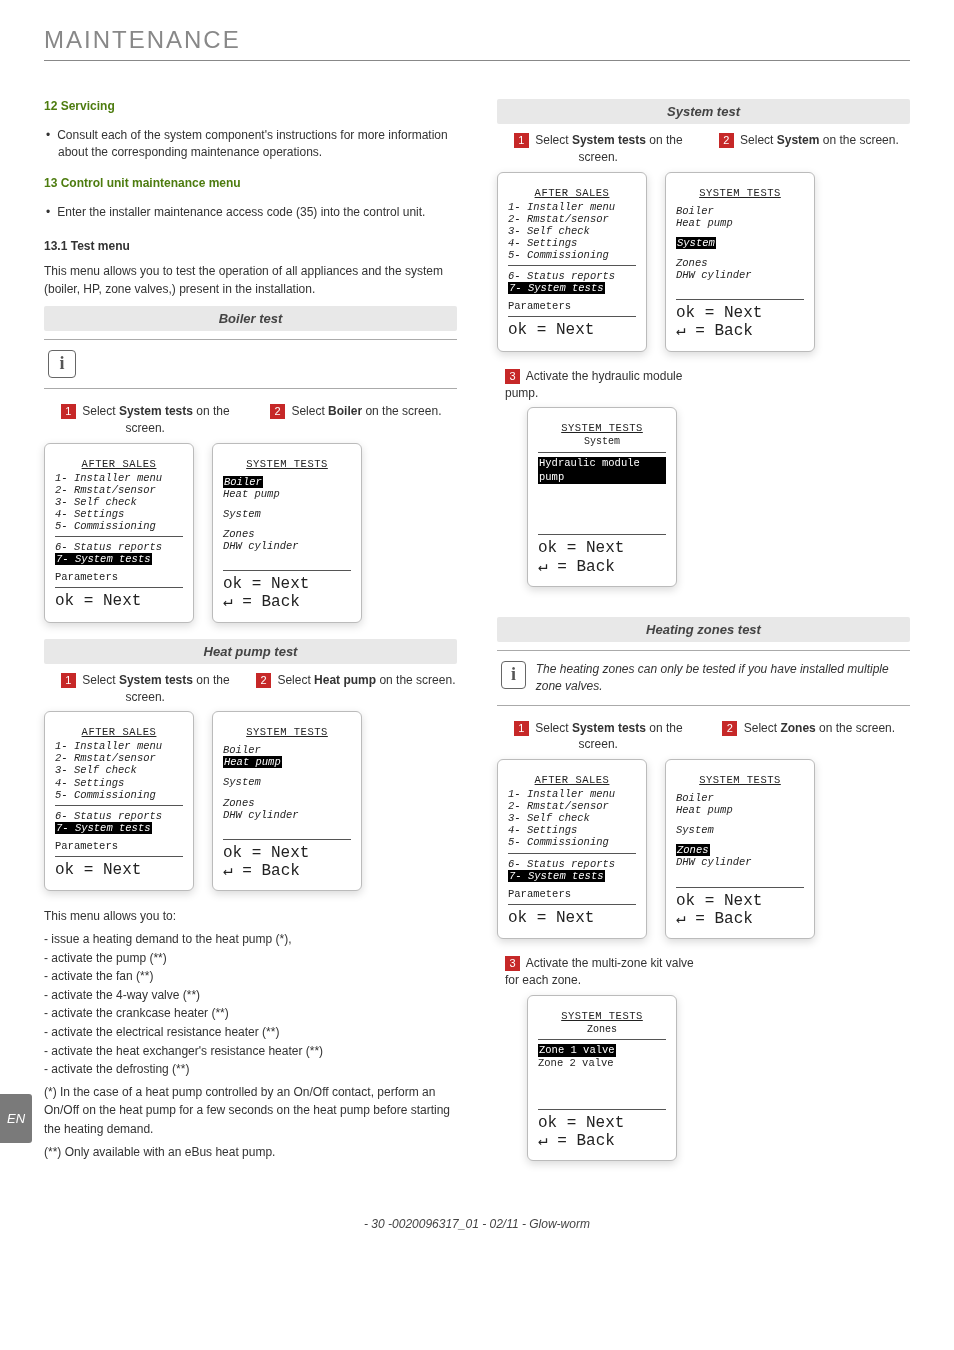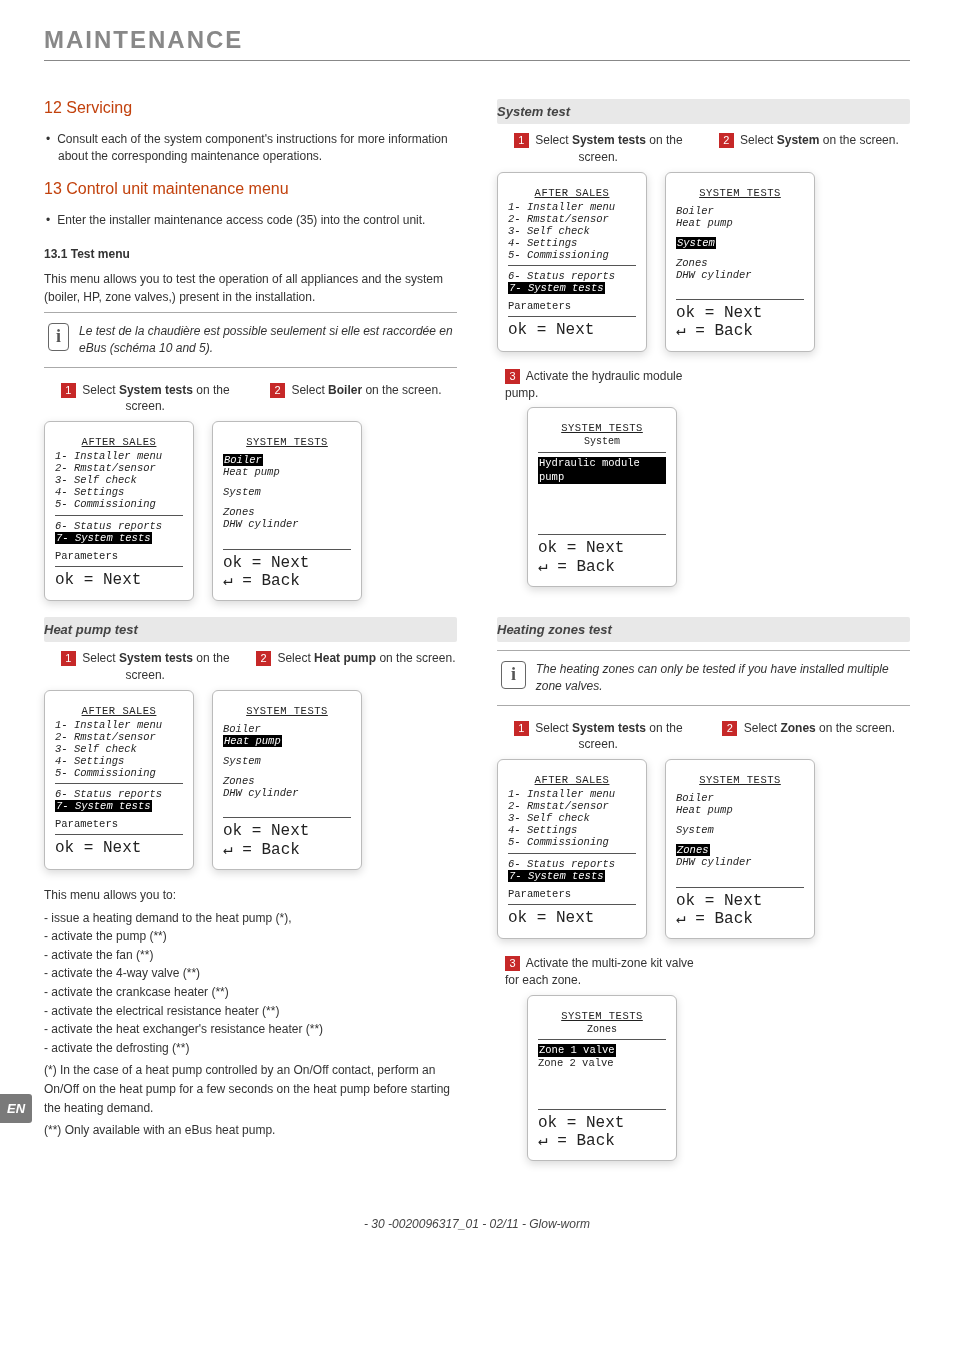--- a/index.html
+++ b/index.html
@@ -9,30 +9,31 @@
     width: 954px;
     margin: 0 auto;
   }
   .page {
     background: #fff;
     padding: 26px 44px 20px 44px;
     position: relative;
     min-height: 1350px;
   }
   .page-title-bar { border-bottom: 1px solid #888; padding-bottom: 6px; margin-bottom: 30px; }
-  .page-title { font-size: 24px; letter-spacing: 2px; color: #888; font-weight: 700; }
+  .page-title { font-size: 24px; letter-spacing: 2px; color: #888; font-weight: 400; }
   .columns { display: flex; gap: 40px; }
   .col { flex: 1; min-width: 0; }
-  h2 { font-size: 16px; color: #c2410c; margin: 8px 0 14px 0; font-weight: 400; }
+  h2 { font-size: 12px; color: #4d7c0f; margin: 8px 0 14px 0; font-weight: 700; }
   h3 { font-size: 12px; color: #333; margin: 18px 0 10px 0; font-weight: 700; }
   .body-text { font-size: 12px; color: #333; line-height: 1.45; }
   ul.bullets { list-style: none; padding-left: 14px; margin-bottom: 14px; }
   ul.bullets li::before { content: "•"; margin-left: -12px; margin-right: 7px; }
   .section-header {
     background: #e8e8e8;
+    text-align: center;
     padding: 5px 0;
     font-style: italic;
     font-weight: 700;
     font-size: 13px;
     color: #444;
     border-radius: 2px;
     margin: 8px 0;
   }
   .info-box {
     display: flex;
@@ -68,21 +69,21 @@
   .lcd-title { text-align: center; text-decoration: underline; letter-spacing: 0.5px; margin-bottom: 2px; }
   .lcd-sub { text-align: center; font-size: 10px; margin-bottom: 3px; }
   .lcd-hi { background: #000; color: #fff; padding: 0 1px; display: inline-block; }
   .lcd hr { border: none; border-top: 1px solid #555; margin: 4px 0; }
   .lcd-footer { font-size: 16px; text-align: left; margin-top: 4px; }
   .lcd-list { margin: 2px 0; }
   .lcd-list div { white-space: nowrap; font-style: italic; }
   .list-text { font-size: 12px; color: #333; line-height: 1.55; margin: 4px 0; }
   .lang-tab {
     position: absolute; left: 0; top: 1094px; background: #7a7a7a; color: #fff;
-    font-style: italic; font-size: 13px; font-weight: 700; padding: 7px 7px; border-radius: 0 3px 3px 0;
+    font-style: italic; font-size: 13px; font-weight: 400; padding: 17px 7px; border-radius: 0 3px 3px 0;
   }
   .footer {
     display: flex; justify-content: center; font-style: italic; font-size: 12px;
     color: #444; margin-top: 40px;
   }
 </style>
 </head>
 <body>
 
 <div class="page">
@@ -99,23 +100,23 @@
       </ul>
 
       <h2>13   Control unit maintenance menu</h2>
       <ul class="bullets body-text">
         <li>Enter the installer maintenance access code (35) into the control unit.</li>
       </ul>
 
       <h3>13.1    Test menu</h3>
       <p class="body-text">This menu allows you to test the operation of all appliances and the system (boiler, HP, zone valves,) present in the installation.</p>
 
+      <div class="section-header">Boiler test</div>
       <div class="info-box">
         <div class="info-icon">i</div>
-        <div class="info-text">Le test de la chaudière est possible seulement si elle est raccordée en eBus (schéma 10 and 5).</div>
       </div>
       <div class="step-row">
         <div class="step-cell"><span class="step-num">1</span> <span>Select <b>System tests</b> on the screen.</span></div>
         <div class="step-cell"><span class="step-num">2</span> <span>Select <b>Boiler</b> on the screen.</span></div>
       </div>
       <div class="screens-row">
         <div class="lcd">
           <div class="lcd-title">AFTER SALES</div>
           <div class="lcd-list">
             <div>1- Installer menu</div>

